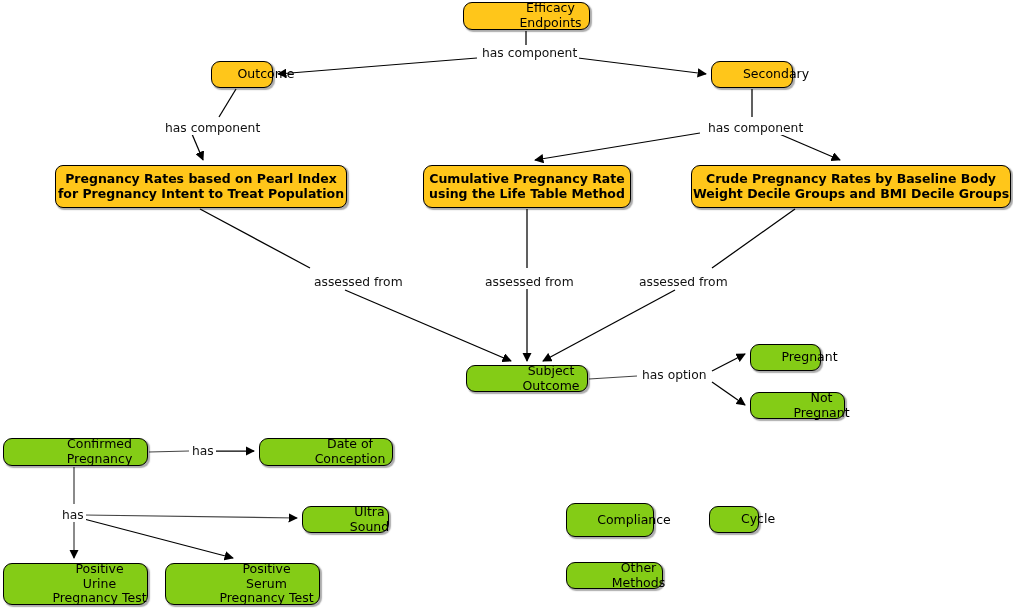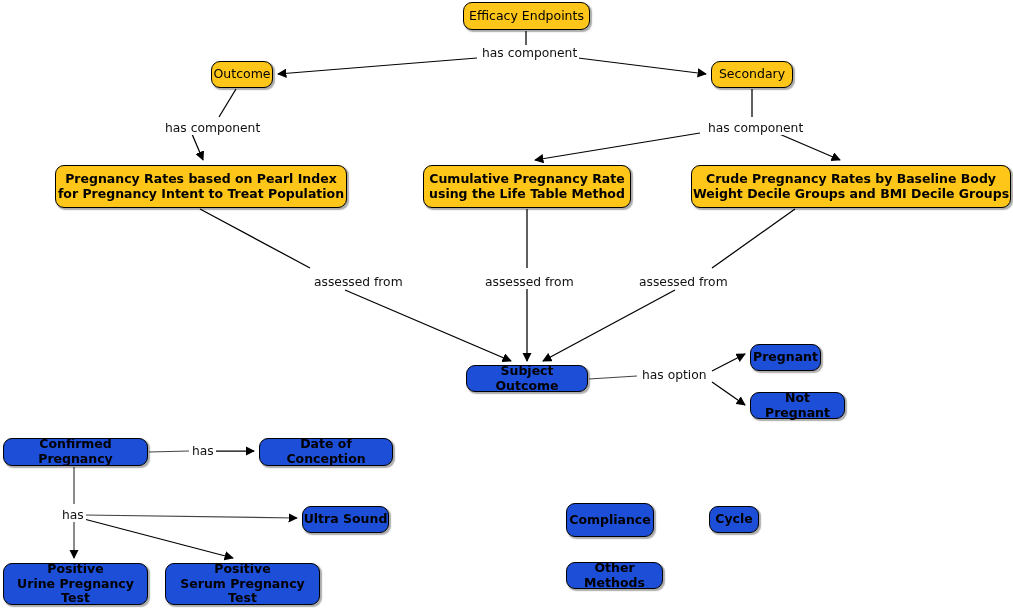--- a/index.html
+++ b/index.html
@@ -38,25 +38,25 @@
     color: #000000;
     line-height: 1.18;
     white-space: pre-line;
     box-shadow: 1.5px 1.5px 1.2px rgba(0,0,0,0.33);
     z-index: 5;
   }
   .node.gold {
     background: #ffc61a;
   }
   .node.pale {
-    background: #1d4ed8;
-    font-weight: bold;
+    background: #84cc16;
   }
   .node.small {
     font-size: 12.5px;
+    padding-left: 48px;
   }
   .node.bigbold {
     font-size: 12.5px;
     font-weight: bold;
   }
   .edge-label {
     position: absolute;
     font-size: 12.3px;
     color: #111111;
     background: #ffffff;
@@ -126,21 +126,21 @@
       <line x1="84" y1="519" x2="233" y2="558" marker-end="url(#arrow)"></line>
     </g>
   </svg>
 
   <div class="node gold small" style="left:463px; top:2px; width:127px; height:28px;">Efficacy Endpoints</div>
 
   <div class="node gold small" style="left:211px; top:61px; width:62px; height:27px;">Outcome</div>
 
   <div class="node gold small" style="left:711px; top:61px; width:82px; height:27px;">Secondary</div>
 
-  <div class="node gold bigbold" style="left:55px; top:165px; width:292px; height:43px;">Pregnancy Rates based on Pearl Index
+  <div class="node gold bigbold" style="left:55px; top:165px; width:292px; height:43px;border-radius:8px;">Pregnancy Rates based on Pearl Index
 for Pregnancy Intent to Treat Population</div>
 
   <div class="node gold bigbold" style="left:423px; top:165px; width:208px; height:43px;">Cumulative Pregnancy Rate
 using the Life Table Method</div>
 
   <div class="node gold bigbold" style="left:691px; top:165px; width:320px; height:43px;">Crude Pregnancy Rates by Baseline Body
 Weight Decile Groups and BMI Decile Groups</div>
 
   <div class="node pale small" style="left:466px; top:365px; width:122px; height:27px;">Subject Outcome</div>
 

